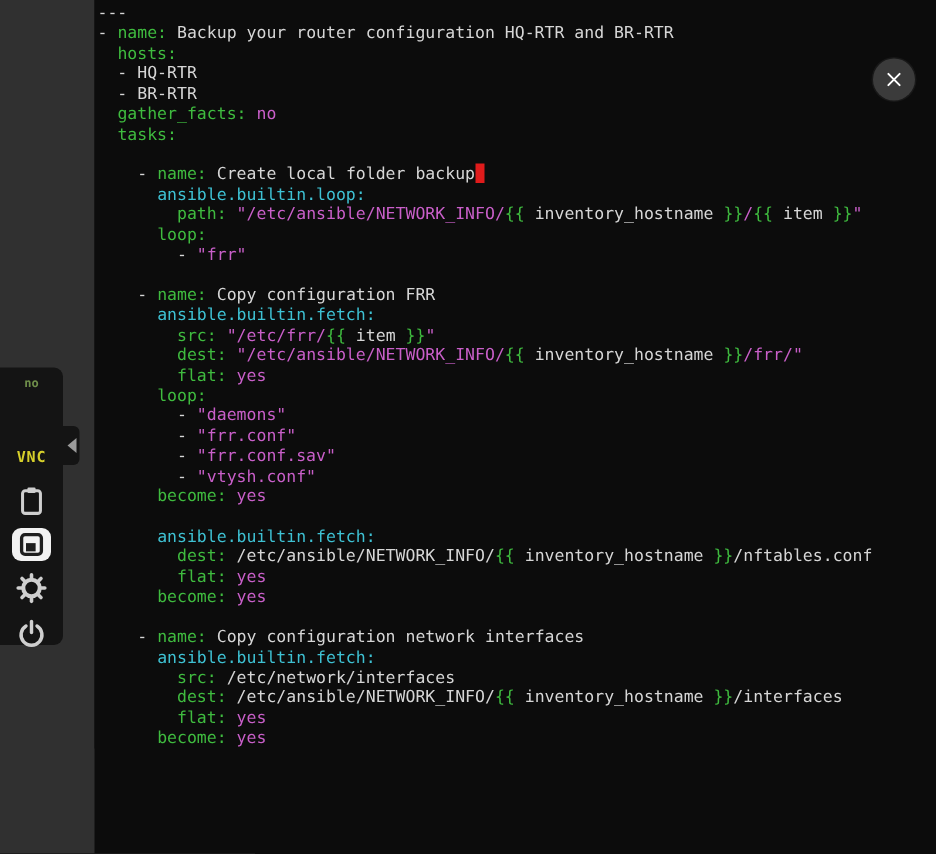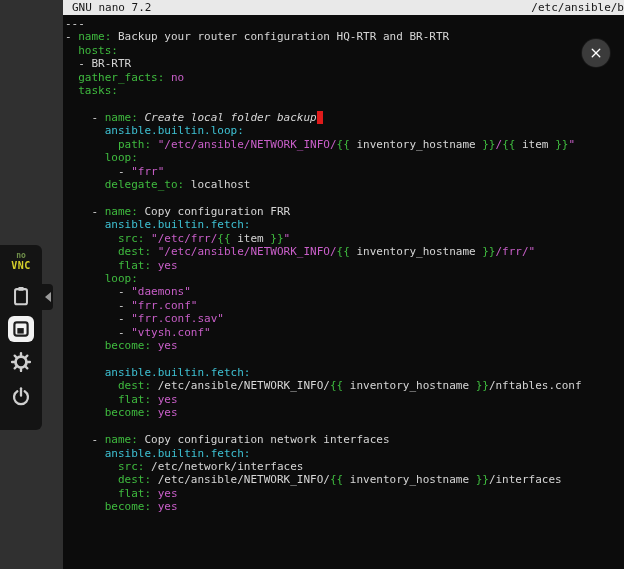--- a/index.html
+++ b/index.html
@@ -42,55 +42,51 @@
     position:absolute;left:0;top:245px;width:42px;height:185px;
     background:#141414;border-radius:0 6px 6px 0;
     display:flex;flex-direction:column;align-items:center;
     padding-top:6px;box-sizing:border-box;
   }
   .vnc-logo{
     text-align:center;line-height:10px;margin-bottom:12px;
     user-select:none;
   }
   .vnc-logo .logo-no{display:block;font-size:8px;color:#6f8f4a;font-weight:bold;}
-  .vnc-logo .logo-vnc{display:block;font-size:10px;color:#d6cf2b;font-weight:bold;letter-spacing:.5px;}
+  .vnc-logo .logo-vnc{display:block;font-size:10px;color:#d6cf2b;font-weight:bold;letter-spacing:.5px;margin-top:40px;}
   .tb-btn{
     width:26px;height:26px;border-radius:6px;margin-bottom:7px;
     display:flex;align-items:center;justify-content:center;cursor:pointer;
   }
   .tb-btn.active{background:#f2f2f2;}
   .tb-btn:last-child{margin-top:2px;}
   .toolbar-handle{
     position:absolute;left:42px;top:284px;width:11px;height:26px;
     background:#141414;border-radius:0 4px 4px 0;
     display:flex;align-items:center;justify-content:center;cursor:pointer;
   }
 </style>
 </head>
 <body>
 
 <div class="terminal">
-  <div class="nano-titlebar">
-    <span>GNU nano 7.2</span>
-    <span>/etc/ansible/b</span>
-  </div>
   <div class="editor" style="background: rgb(12, 12, 12);">
       <div class="tline"><span style="color: rgb(214, 214, 214);">---</span></div>
       <div class="tline"><span style="color: rgb(214, 214, 214);">- </span><span style="color: rgb(63, 187, 63);">name:</span><span style="color: rgb(214, 214, 214);"> Backup your router configuration HQ-RTR and BR-RTR</span></div>
       <div class="tline"><span style="color: rgb(214, 214, 214);">  </span><span style="color: rgb(63, 187, 63);">hosts:</span></div>
+      <div class="tline"><span style="color: rgb(214, 214, 214);">  - HQ-RTR</span></div>
       <div class="tline"><span style="color: rgb(214, 214, 214);">  - BR-RTR</span></div>
       <div class="tline"><span style="color: rgb(214, 214, 214);">  </span><span style="color: rgb(63, 187, 63);">gather_facts:</span><span style="color: rgb(214, 214, 214);"> </span><span style="color: rgb(201, 95, 201);">no</span></div>
       <div class="tline"><span style="color: rgb(214, 214, 214);">  </span><span style="color: rgb(63, 187, 63);">tasks:</span></div>
       <div class="tline"></div>
-      <div class="tline"><span style="color: rgb(214, 214, 214);">    - </span><span style="color: rgb(63, 187, 63);">name:</span><span style="color: rgb(214, 214, 214); font-style: italic;"> Create local folder backup</span><span class="cursor" style="background: rgb(224, 27, 27);"> </span></div>
+      <div class="tline"><span style="color: rgb(214, 214, 214);">    - </span><span style="color: rgb(63, 187, 63);">name:</span><span style="color: rgb(214, 214, 214);"> Create local folder backup</span><span class="cursor" style="background: rgb(224, 27, 27);"> </span></div>
       <div class="tline"><span style="color: rgb(214, 214, 214);">      </span><span style="color: rgb(62, 193, 211);">ansible.builtin.loop:</span></div>
       <div class="tline"><span style="color: rgb(214, 214, 214);">        </span><span style="color: rgb(63, 187, 63);">path:</span><span style="color: rgb(214, 214, 214);"> </span><span style="color: rgb(201, 95, 201);">"/etc/ansible/NETWORK_INFO/</span><span style="color: rgb(63, 187, 63);">{{</span><span style="color: rgb(214, 214, 214);"> inventory_hostname </span><span style="color: rgb(63, 187, 63);">}}</span><span style="color: rgb(201, 95, 201);">/</span><span style="color: rgb(63, 187, 63);">{{</span><span style="color: rgb(214, 214, 214);"> item </span><span style="color: rgb(63, 187, 63);">}}</span><span style="color: rgb(201, 95, 201);">"</span></div>
       <div class="tline"><span style="color: rgb(214, 214, 214);">      </span><span style="color: rgb(63, 187, 63);">loop:</span></div>
       <div class="tline"><span style="color: rgb(214, 214, 214);">        - </span><span style="color: rgb(201, 95, 201);">"frr"</span></div>
-      <div class="tline"><span style="color: rgb(214, 214, 214);">      </span><span style="color: rgb(63, 187, 63);">delegate_to:</span><span style="color: rgb(214, 214, 214);"> localhost</span></div>
       <div class="tline"></div>
       <div class="tline"><span style="color: rgb(214, 214, 214);">    - </span><span style="color: rgb(63, 187, 63);">name:</span><span style="color: rgb(214, 214, 214);"> Copy configuration FRR</span></div>
       <div class="tline"><span style="color: rgb(214, 214, 214);">      </span><span style="color: rgb(62, 193, 211);">ansible.builtin.fetch:</span></div>
       <div class="tline"><span style="color: rgb(214, 214, 214);">        </span><span style="color: rgb(63, 187, 63);">src:</span><span style="color: rgb(214, 214, 214);"> </span><span style="color: rgb(201, 95, 201);">"/etc/frr/</span><span style="color: rgb(63, 187, 63);">{{</span><span style="color: rgb(214, 214, 214);"> item </span><span style="color: rgb(63, 187, 63);">}}</span><span style="color: rgb(201, 95, 201);">"</span></div>
       <div class="tline"><span style="color: rgb(214, 214, 214);">        </span><span style="color: rgb(63, 187, 63);">dest:</span><span style="color: rgb(214, 214, 214);"> </span><span style="color: rgb(201, 95, 201);">"/etc/ansible/NETWORK_INFO/</span><span style="color: rgb(63, 187, 63);">{{</span><span style="color: rgb(214, 214, 214);"> inventory_hostname </span><span style="color: rgb(63, 187, 63);">}}</span><span style="color: rgb(201, 95, 201);">/frr/"</span></div>
       <div class="tline"><span style="color: rgb(214, 214, 214);">        </span><span style="color: rgb(63, 187, 63);">flat:</span><span style="color: rgb(214, 214, 214);"> </span><span style="color: rgb(201, 95, 201);">yes</span></div>
       <div class="tline"><span style="color: rgb(214, 214, 214);">      </span><span style="color: rgb(63, 187, 63);">loop:</span></div>
       <div class="tline"><span style="color: rgb(214, 214, 214);">        - </span><span style="color: rgb(201, 95, 201);">"daemons"</span></div>
       <div class="tline"><span style="color: rgb(214, 214, 214);">        - </span><span style="color: rgb(201, 95, 201);">"frr.conf"</span></div>
       <div class="tline"><span style="color: rgb(214, 214, 214);">        - </span><span style="color: rgb(201, 95, 201);">"frr.conf.sav"</span></div>

